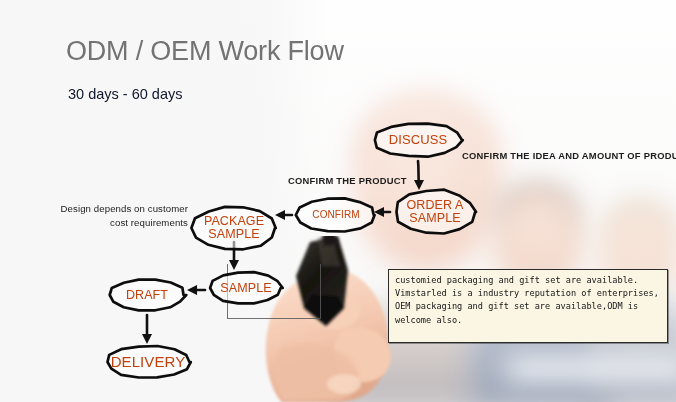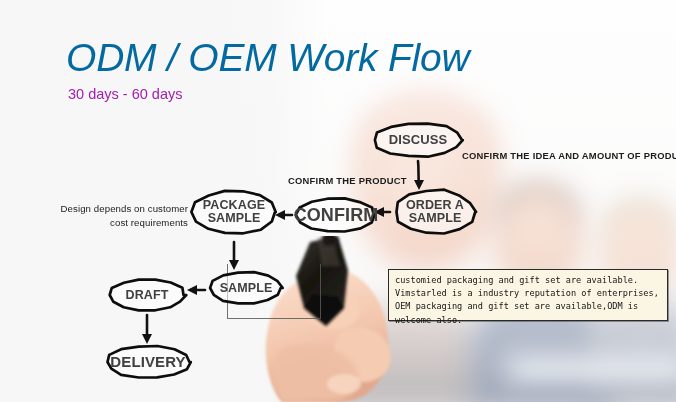--- a/index.html
+++ b/index.html
@@ -55,42 +55,42 @@
   #haze{position:absolute;inset:0;background:
        linear-gradient(180deg, rgba(255,255,255,.82) 0%, rgba(255,255,255,.60) 38%,
                        rgba(255,255,255,.48) 62%, rgba(255,255,255,.30) 100%);}
   #hazeLeft{position:absolute;left:0;top:0;width:330px;height:402px;
        background:linear-gradient(90deg, #f8f7f7 0%, #f8f7f7 58%, rgba(248,247,247,.85) 82%, rgba(248,247,247,0) 100%);}
 
   
   #handwrap{position:absolute;left:252px;top:236px;width:165px;height:166px;}
 
   
-  #title{position:absolute;left:66px;top:36px;font-size:39px;color:#0369a1;
-         letter-spacing:-0.2px;font-weight:400;white-space:nowrap;font-style:italic;}
-  #subtitle{position:absolute;left:68px;top:86px;font-size:14.5px;color:#a21caf;
+  #title{position:absolute;left:66px;top:36px;font-size:27px;color:#737373;
+         letter-spacing:-0.2px;font-weight:400;white-space:nowrap;}
+  #subtitle{position:absolute;left:68px;top:86px;font-size:14.5px;color:#0f172a;
          font-weight:400;white-space:nowrap;}
 
   
   .caption{position:absolute;font-size:9.4px;color:#1c1c1c;font-weight:600;
            letter-spacing:.25px;white-space:nowrap;}
   #capConfirmIdea{left:462px;top:150px;}
   #capConfirmProd{left:288px;top:175px;}
   #capDesign{left:48px;top:202px;width:140px;text-align:right;
              font-size:9.6px;font-weight:400;letter-spacing:.1px;line-height:14px;white-space:normal;}
 
   
   .node{position:absolute;display:flex;align-items:center;justify-content:center;
-        text-align:center;color:#404040;font-weight:700;line-height:1.03;
+        text-align:center;color:#c2410c;font-weight:400;line-height:1.03;
         letter-spacing:.1px;z-index:6;}
   .node span{position:relative;z-index:2;}
   .node svg{position:absolute;left:0;top:0;overflow:visible;z-index:1;}
 
   
-  #callout{position:absolute;left:388px;top:269px;width:280px;height:52px;
+  #callout{position:absolute;left:388px;top:269px;width:280px;height:74px;
            background:#fbf6e4;border:1.6px solid #2a2a2a;box-sizing:border-box;
            padding:4px 5px 16px 6px;z-index:8;
            box-shadow:1px 1px 0 rgba(0,0,0,.35);}
   #calloutText{font-family:"DejaVu Sans Mono","Liberation Mono",monospace;
            font-size:8.6px;line-height:13.2px;color:#141414;white-space:pre;}
 
   
   #boardEdge{position:absolute;left:227px;top:264px;width:92px;height:54px;
              border:1px solid #5a5a5a;border-top:none;z-index:5;opacity:.85;}
 </style>
@@ -227,29 +227,29 @@
       </div>
       <div class="node" style="left: 393px; top: 188px; width: 84px; height: 48px; font-size: 12.5px;">
         <svg width="84" height="48">
           <path d="M82.2 24.0L79.2 33.9L66.7 41.1L50.9 45.5L33.4 44.7L17.7 40.7L5.0 33.8L3.5 24.0L4.8 14.1L16.3 6.3L33.3 3.0L51.3 1.7L66.1 7.4L76.8 14.8L83.1 24.0Z" fill="rgba(255,255,255,0.55)" stroke="#0d0d0d" stroke-width="2.7" stroke-linejoin="round"></path>
         </svg>
         <span>
           <div style="font-style:normal">ORDER A</div>
           <div style="font-style:normal">SAMPLE</div>
         </span>
       </div>
-      <div class="node" style="left: 295px; top: 196px; width: 82px; height: 38px; font-size: 18px;">
+      <div class="node" style="left: 295px; top: 196px; width: 82px; height: 38px; font-size: 10px;">
         <svg width="82" height="38">
           <path d="M79.6 19.0L76.7 26.5L65.6 32.4L49.7 35.5L32.6 35.1L16.3 32.5L5.3 26.5L0.8 19.0L4.7 11.4L16.8 5.8L32.5 2.7L49.7 2.4L64.7 6.1L77.0 11.4L78.7 19.0Z" fill="rgba(255,255,255,0.55)" stroke="#0d0d0d" stroke-width="2.7" stroke-linejoin="round"></path>
         </svg>
         <span>
           <div style="font-style:normal">CONFIRM</div>
         </span>
       </div>
-      <div class="node" style="left: 190px; top: 188px; width: 88px; height: 48px; font-size: 12.5px;">
+      <div class="node" style="left: 190px; top: 204px; width: 88px; height: 48px; font-size: 12.5px;">
         <svg width="88" height="48">
           <path d="M85.0 24.0L81.8 33.5L70.9 41.7L53.3 45.3L34.9 44.9L18.4 40.8L6.0 33.6L1.4 24.0L5.0 14.2L18.8 7.5L34.8 2.9L53.0 3.3L69.8 7.1L81.8 14.5L85.7 24.0Z" fill="rgba(255,255,255,0.55)" stroke="#0d0d0d" stroke-width="2.7" stroke-linejoin="round"></path>
         </svg>
         <span>
           <div style="font-style:normal">PACKAGE</div>
           <div style="font-style:normal">SAMPLE</div>
         </span>
       </div>
       <div class="node" style="left: 208px; top: 270px; width: 76px; height: 36px; font-size: 12.5px;">
         <svg width="76" height="36">

